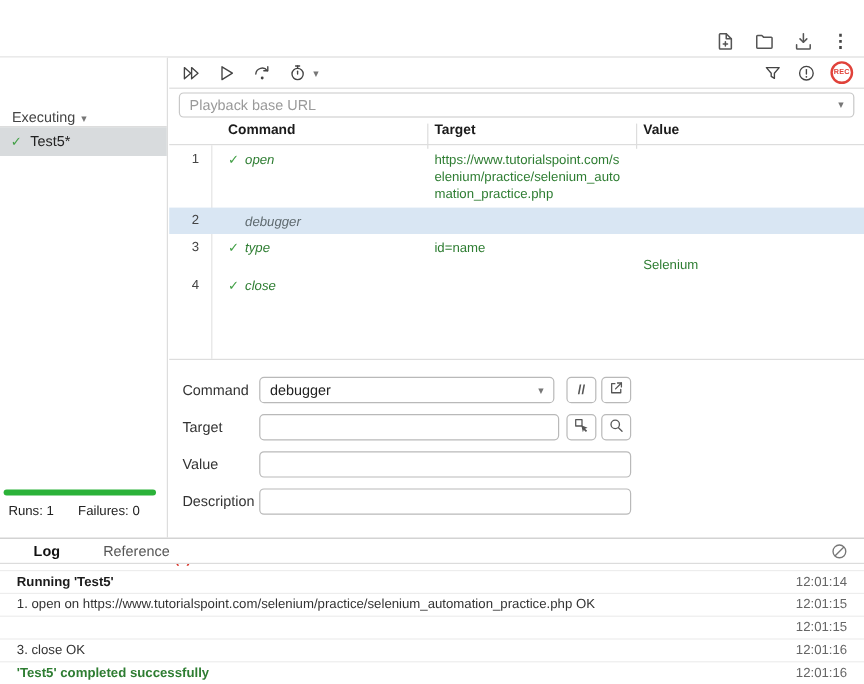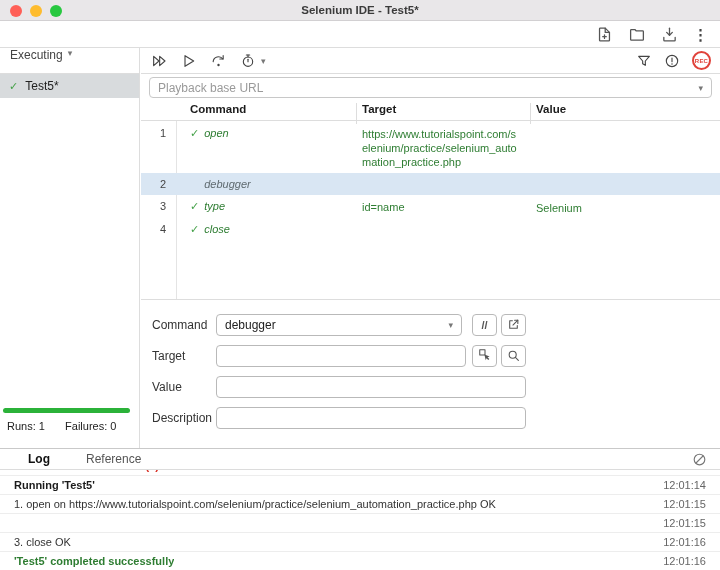--- a/index.html
+++ b/index.html
@@ -20,22 +20,22 @@
   .proj-label,.proj-name{font-size:13.5px;color:#1d1d1f;margin-top:39px;}
   .proj-name{margin-left:6px;}
   .proj-icons{margin-left:auto;display:flex;align-items:center;gap:15px;}
   .iconbtn{background:none;border:none;padding:0;display:flex;align-items:center;justify-content:center;cursor:pointer;color:#555;}
   .iconbtn svg{display:block;}
   .kebab{font-size:15px;font-weight:700;color:#444;line-height:1;}
   .topline{position:absolute;left:0;top:47px;width:720px;height:1px;background:#ddd;}
 
   
   .sidebar{position:absolute;left:0;top:48px;width:140px;height:400px;border-right:1px solid #ddd;box-sizing:border-box;background:#fff;}
-  .sidebar-header{height:26px;border-bottom:1px solid #ddd;display:flex;align-items:flex-start;padding:0 10px;
-                  font-size:12px;color:#444;box-sizing:border-box;cursor:pointer;}
+  .sidebar-header{height:26px;border-bottom:1px solid #ddd;display:flex;align-items:flex-end;padding:0 10px;
+                  font-size:12px;color:#444;box-sizing:border-box;cursor:pointer;margin-top:32px;}
   .caret{font-size:9px;color:#777;margin-left:5px;}
   .titem{height:24px;display:flex;align-items:center;padding:0 9px;font-size:12px;color:#222;box-sizing:border-box;cursor:pointer;}
   .titem.sel{background:#d8dbdd;}
   .tchk{color:#43a047;margin-right:7px;font-size:11px;}
   .progress{position:absolute;left:3px;top:360px;width:127px;height:5px;border-radius:3px;background:#2bb239;}
   .runsline{position:absolute;left:7px;top:372px;font-size:11px;color:#222;white-space:nowrap;}
   .runsline .gap{display:inline-block;width:14px;}
 
   
   .toolbar{position:absolute;left:141px;top:48px;width:579px;height:26px;border-bottom:1px solid #ddd;
@@ -63,21 +63,21 @@
   .tbody{position:absolute;left:0;top:22px;width:100%;}
   .trow{display:grid;grid-template-columns:35px 180px 174px 1fr;min-height:22px;font-size:11px;cursor:pointer;}
   .trow.selected{background:#d9e6f3;}
   .c-num{text-align:right;padding:5px 10px 0 0;color:#444;}
   .c-cmd{padding:5px 0 0 14px;color:#2e7d32;}
   .chk{color:#43a047;margin-right:5px;font-style:normal;}
   .cmdtext{font-style:italic;}
   .trow.nocheck .chk{visibility:hidden;}
   .trow.nocheck .cmdtext{color:#5f6a6f;}
   .c-tgt{padding:5px 10px 4px 6px;color:#2e7d32;word-break:break-all;line-height:14px;}
-  .c-val{padding:7px 0 0 6px;color:#2e7d32;}
+  .c-val{padding:20px 0 0 6px;color:#2e7d32;}
 
   
   .form{position:absolute;left:141px;top:310px;width:579px;height:130px;}
   .f-label{position:absolute;left:11px;font-size:12px;color:#333;}
   .frow1{top:8px}.frow2{top:39px}.frow3{top:70px}.frow4{top:101px}
   .fsel{position:absolute;left:75px;top:4px;width:246px;height:22px;border:1px solid #b9b9b9;border-radius:4px;
         display:flex;align-items:center;padding:0 8px;box-sizing:border-box;background:#fff;font-size:12px;color:#222;cursor:pointer;}
   .fsel .caret{margin-left:auto;}
   .fbtn{position:absolute;width:25px;height:22px;border:1px solid #b9b9b9;border-radius:4px;background:#fff;
         display:flex;align-items:center;justify-content:center;color:#555;font-size:11px;font-weight:700;
@@ -108,28 +108,20 @@
   .lrow.ttl{font-weight:700;color:#1b1b1b;}
   .lrow.ok{font-weight:700;color:#2e7d32;}
   .lrow.err{font-weight:700;color:#d93025;}
   .lrow.err .ltime{color:#c2524b;}
 </style>
 </head>
 <body>
 
 <div class="screen">
 
-  <div class="titlebar">
-    <div class="lights">
-      <span class="light l-red"></span>
-      <span class="light l-yellow"></span>
-      <span class="light l-green"></span>
-    </div>
-    <span>Selenium IDE - Test5*</span>
-  </div>
 
   <div class="projectbar">
     <span class="proj-label">Project:</span>
     <span class="proj-name">Test5*</span>
     <span class="proj-icons">
       <button class="iconbtn">
         <span>
           <svg width="17" height="17" viewBox="0 0 24 24" fill="none" stroke="#555" stroke-width="1.8" stroke-linecap="round" stroke-linejoin="round">
               <path d="M13 3H6a1 1 0 0 0-1 1v16a1 1 0 0 0 1 1h12a1 1 0 0 0 1-1V9z"></path>
               <path d="M13 3v6h6"></path>

